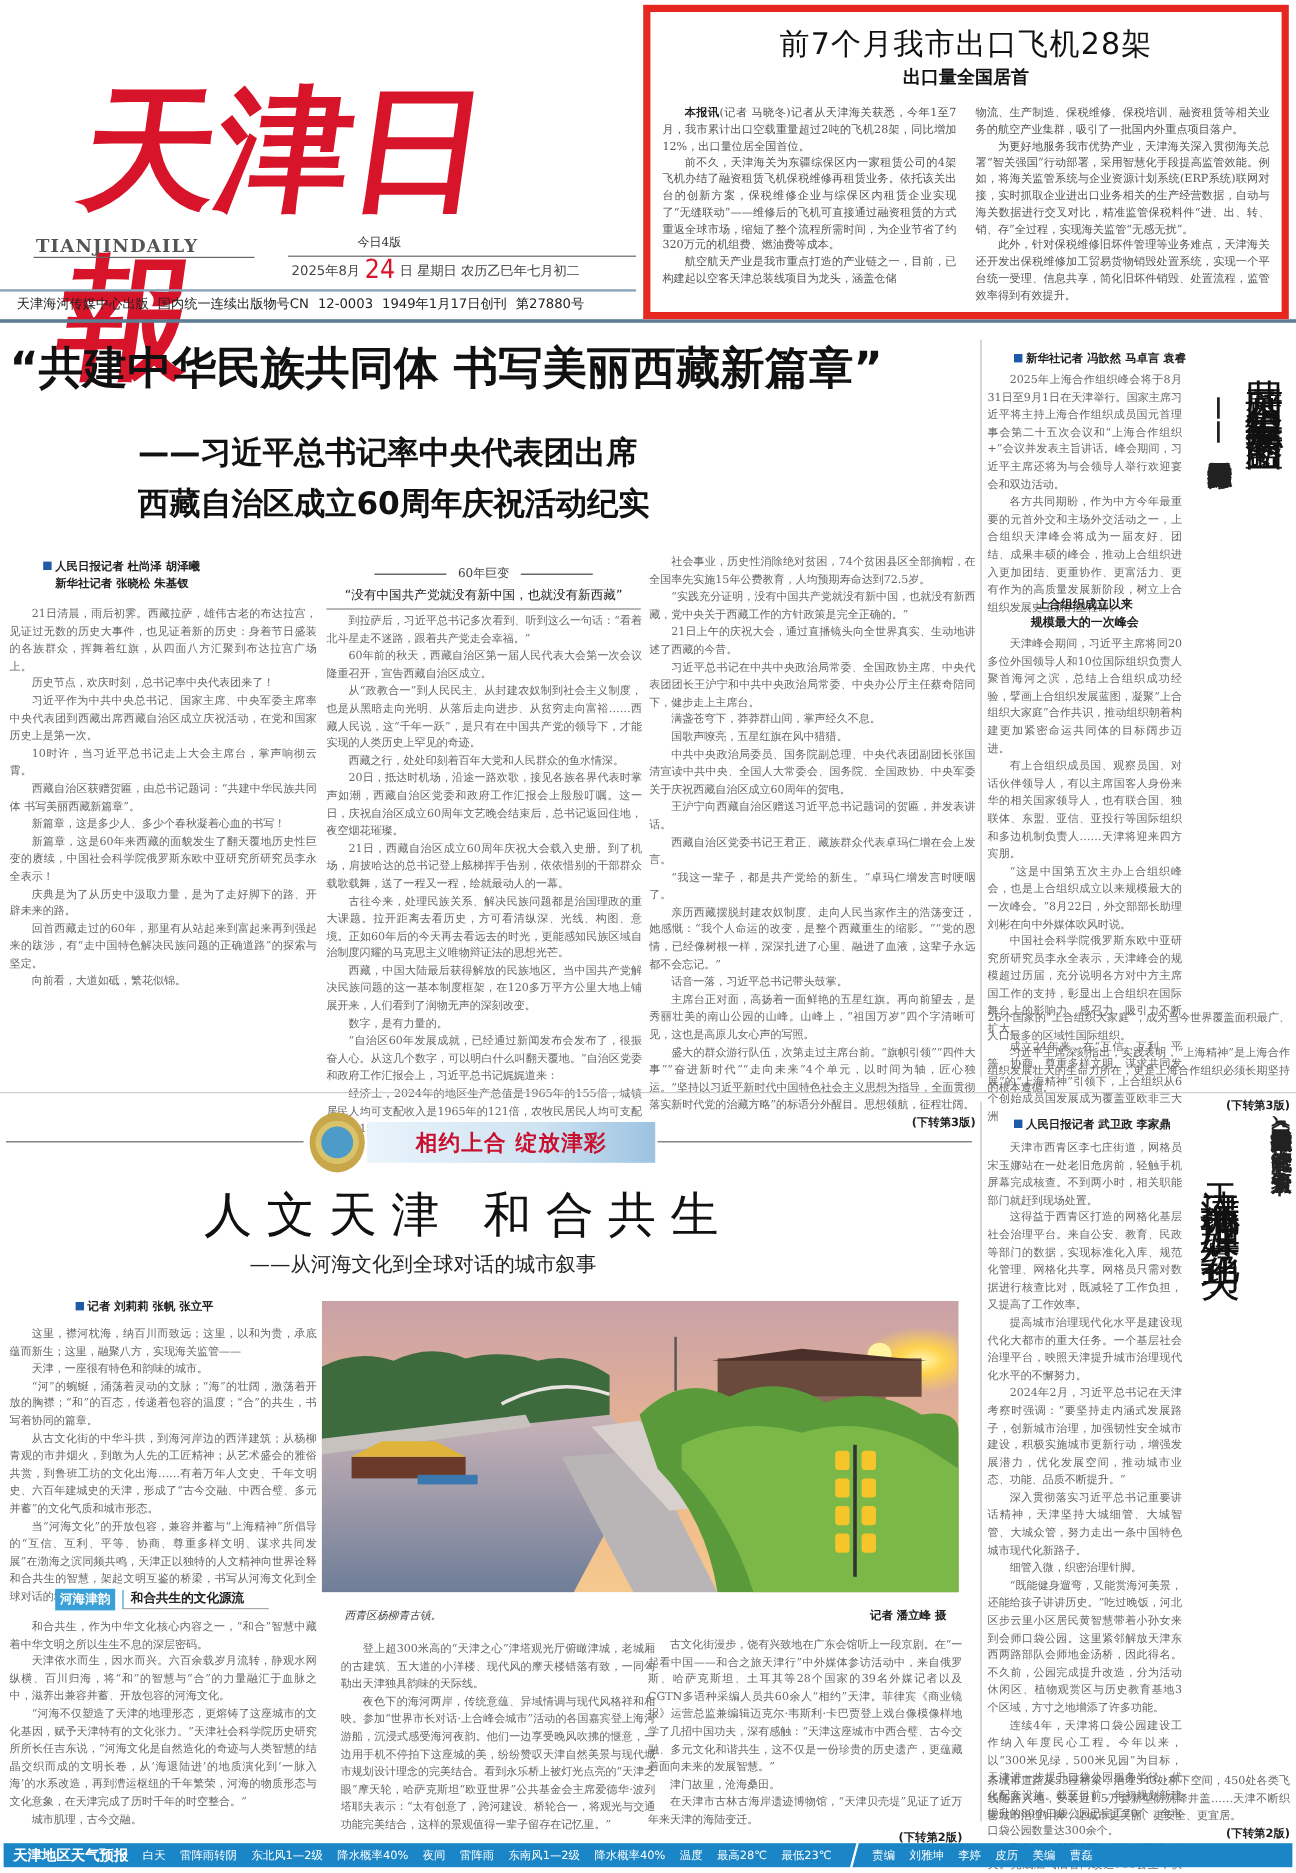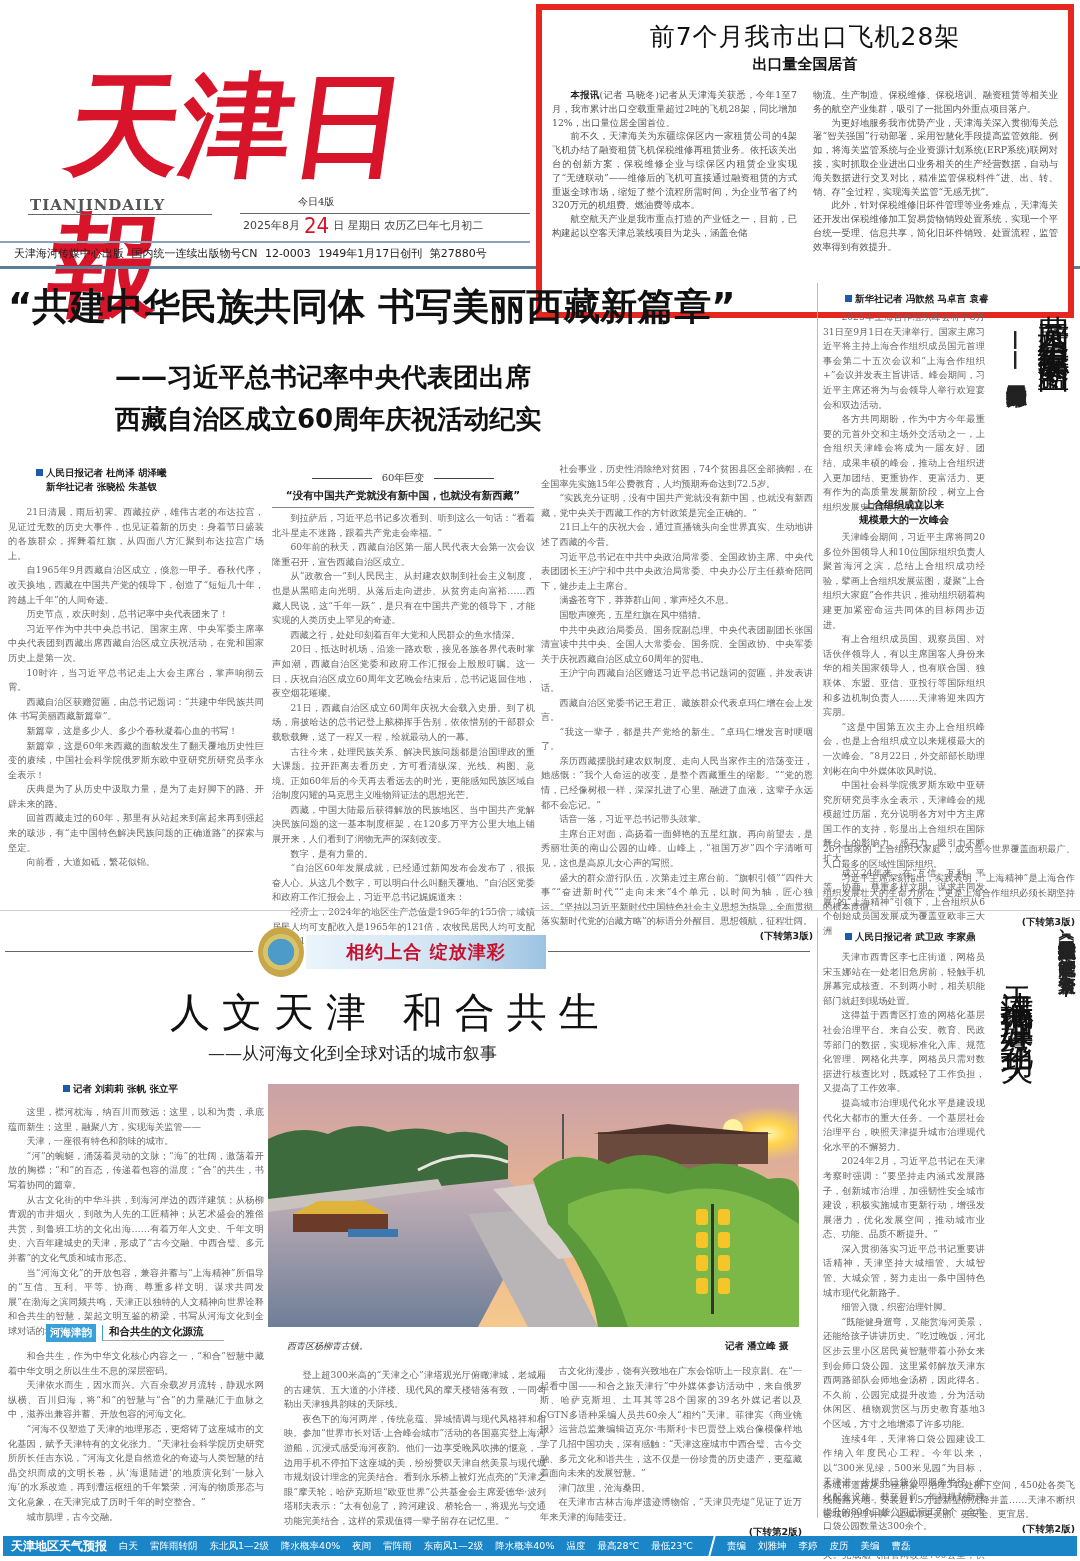--- a/index.html
+++ b/index.html
@@ -15,21 +15,21 @@
   #en-line { left: 28px; top: 214px; width: 184px; height: 1px; background: #666; }
   #today-pages { left: 255px; top: 195px; font-size: 10px; color: #333; margin-left: 43px; }
   #date-line-top { left: 240px; top: 213px; width: 290px; height: 1px; background: #666; }
   #date-row { left: 243px; top: 213px; font-size: 11px; color: #444; display: flex; align-items: center; gap: 4px; white-space: nowrap; }
   #date-day { color: #d7142a; font-size: 22px; font-family: "DejaVu Sans Condensed", "DejaVu Sans", sans-serif; }
   #pub-rule-top { left: 0; top: 241px; width: 530px; height: 2px; background: #8aa3b8; }
   #pub-line { left: 14px; top: 246px; font-size: 11px; color: #222; white-space: nowrap; word-spacing: 4px; }
   #pub-rule-bottom { left: 0; top: 266px; width: 1080px; height: 3px; background: #5d7d96; }
 
   
-  #feature-box { left: 536px; top: 4px; width: 538px; height: 314px; border: 6px solid #e52720; background: #fff; padding: 8px 10px; }
+  #feature-box { left: 536px; top: 4px; width: 538px; height: 262px; border: 6px solid #e52720; background: #fff; padding: 8px 10px; }
   #feature-title { text-align: center; font-family: "DejaVu Sans", sans-serif; font-size: 25px; color: #111; letter-spacing: 1px; margin-top: 2px; }
   #feature-sub { text-align: center; font-weight: bold; font-size: 15px; color: #111; margin-top: 2px; }
   #feature-cols { display: flex; gap: 16px; margin-top: 14px; }
   #feature-cols .col { flex: 1; font-size: 9.3px; line-height: 13.8px; color: #555; text-align: justify; }
   .para { text-indent: 2em; }
   .lead-b { font-weight: bold; color: #222; }
 
   
   #headline { left: 8px; top: 282px; width: 810px; text-align: left; font-family: "DejaVu Sans", sans-serif; font-weight: bold; font-size: 37px; color: #111; letter-spacing: 0px; white-space: nowrap; }
   #subhead-1 { left: 115px; top: 360px; font-family: "DejaVu Sans", sans-serif; font-weight: bold; font-size: 26px; color: #111; white-space: nowrap; }
@@ -40,21 +40,21 @@
 
   .text-col { font-size: 9.2px; line-height: 14.6px; color: #666; text-align: justify; }
   .turn { font-family: "DejaVu Sans", sans-serif; font-weight: bold; font-size: 9.5px; color: #222; text-align: right; }
 
   #col-a-byline { left: 36px; top: 466px; line-height: 14px; }
   #col-a { left: 8px; top: 505px; width: 256px; }
   #col-b-head { left: 272px; top: 471px; width: 262px; text-align: center; }
   #col-b-kicker { font-size: 10px; color: #444; position: relative; }
   #col-b-kicker::before, #col-b-kicker::after { content: ""; position: absolute; top: 7px; width: 60px; height: 1px; background: #444; }
   #col-b-kicker::before { left: 40px; } #col-b-kicker::after { right: 40px; }
-  #col-b-quote { font-family: "DejaVu Sans", sans-serif; font-weight: bold; font-size: 10.5px; color: #222; margin-top: 4px; border-bottom: 1px solid #888; padding-bottom: 4px; }
+  #col-b-quote { font-family: "DejaVu Sans", sans-serif; font-weight: normal; font-size: 10.5px; color: #222; margin-top: 4px; border-bottom: 1px solid #888; padding-bottom: 4px; }
   #col-b { left: 272px; top: 511px; width: 263px; }
   #col-c { left: 541px; top: 462px; width: 272px; }
 
   
   #vdiv-top { left: 817px; top: 283px; width: 1px; height: 615px; background: #bbb; }
   #side1-byline { left: 845px; top: 293px; }
   #side1-col { left: 823px; top: 310px; width: 162px; }
   #side1-subhead { left: 823px; top: 497px; width: 162px; text-align: center; font-family: "DejaVu Sans", sans-serif; font-weight: bold; font-size: 10px; color: #222; line-height: 15px; }
   #side1-col2 { left: 823px; top: 530px; width: 162px; }
   #side1-col3 { left: 823px; top: 768px; width: 252px; }
@@ -138,21 +138,20 @@
 <div class="abs" id="subhead-1">——习近平总书记率中央代表团出席</div>
 <div class="abs" id="subhead-2">西藏自治区成立60周年庆祝活动纪实</div>
 
 <div class="abs byline" id="col-a-byline">
   <div><span class="sq"></span><span>人民日报记者 杜尚泽 胡泽曦</span></div>
   <div style="padding-left:10px"><span>新华社记者 张晓松 朱基钗</span></div>
 </div>
 
 <div class="abs text-col" id="col-a">
   <p class="para">21日清晨，雨后初霁。西藏拉萨，雄伟古老的布达拉宫，见证过无数的历史大事件，也见证着新的历史：身着节日盛装的各族群众，挥舞着红旗，从四面八方汇聚到布达拉宫广场上。</p>
-  <p class="para">自1965年9月西藏自治区成立，倏忽一甲子。春秋代序，改天换地，西藏在中国共产党的领导下，创造了“短短几十年，跨越上千年”的人间奇迹。</p>
   <p class="para">历史节点，欢庆时刻，总书记率中央代表团来了！</p>
   <p class="para">习近平作为中共中央总书记、国家主席、中央军委主席率中央代表团到西藏出席西藏自治区成立庆祝活动，在党和国家历史上是第一次。</p>
   <p class="para">10时许，当习近平总书记走上大会主席台，掌声响彻云霄。</p>
   <p class="para">西藏自治区获赠贺匾，由总书记题词：“共建中华民族共同体 书写美丽西藏新篇章”。</p>
   <p class="para">新篇章，这是多少人、多少个春秋凝着心血的书写！</p>
   <p class="para">新篇章，这是60年来西藏的面貌发生了翻天覆地历史性巨变的赓续，中国社会科学院俄罗斯东欧中亚研究所研究员李永全表示！</p>
   <p class="para">庆典是为了从历史中汲取力量，是为了走好脚下的路、开辟未来的路。</p>
   <p class="para">回首西藏走过的60年，那里有从站起来到富起来再到强起来的跋涉，有“走中国特色解决民族问题的正确道路”的探索与坚定。</p>
   <p class="para">向前看，大道如砥，繁花似锦。</p>
 </div>

